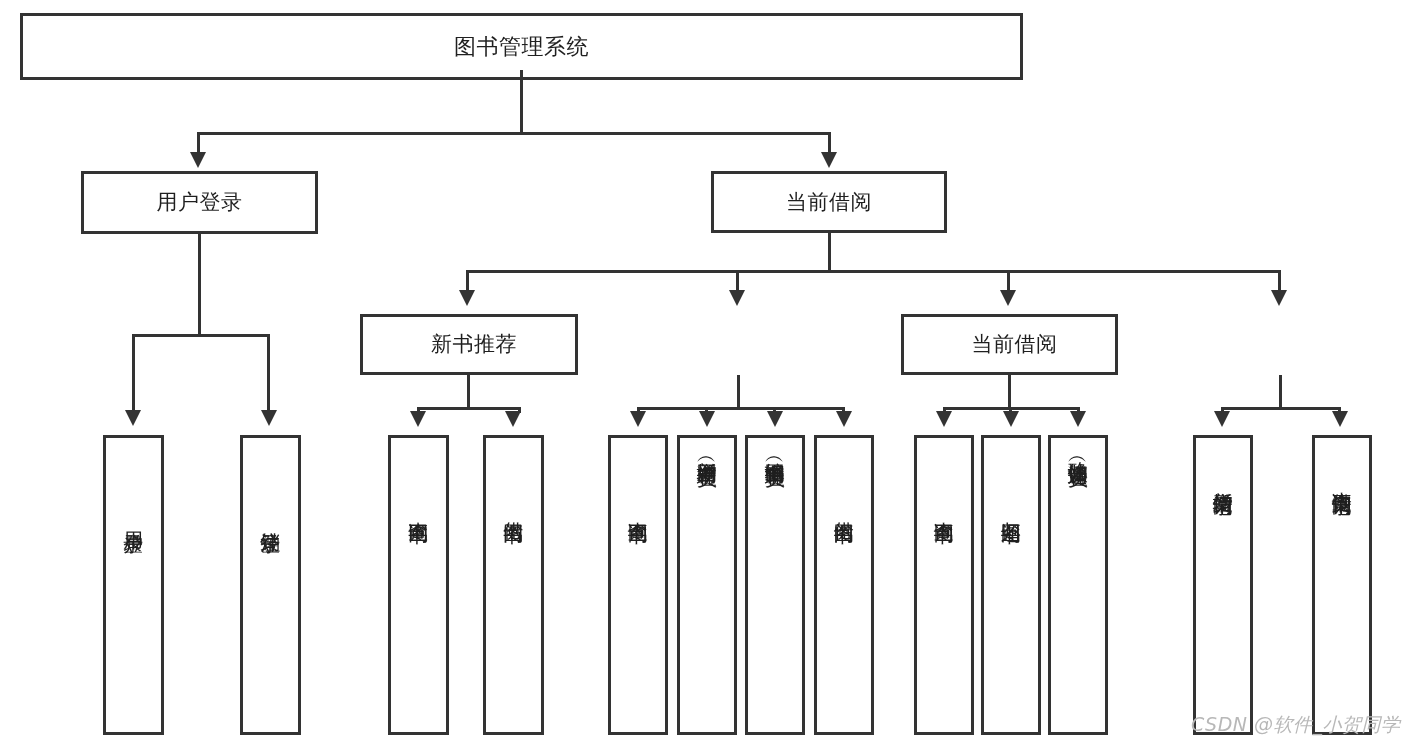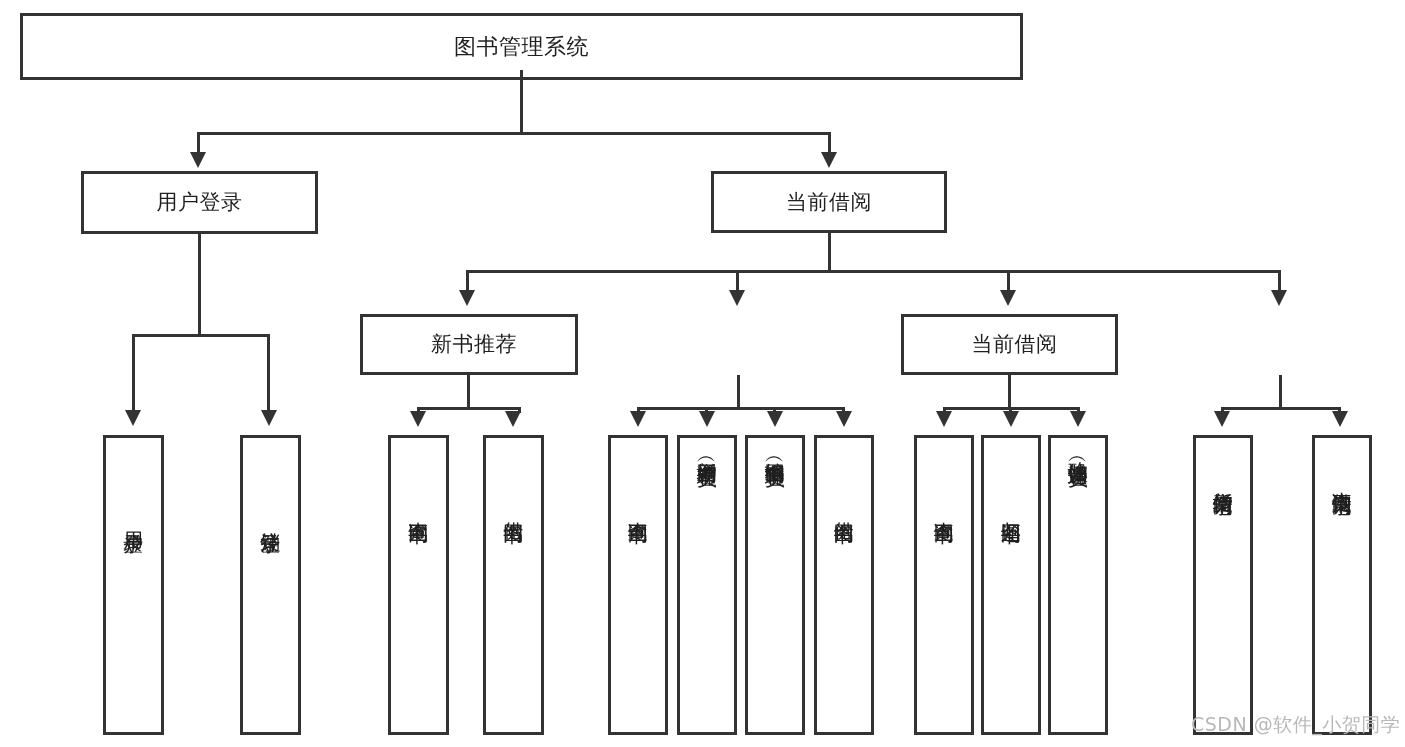--- a/index.html
+++ b/index.html
@@ -206,15 +206,15 @@
     <span class="node-label">确认归还（管理员）</span>
   </div>
 
   <div class="node leaf" style="left:1193px; top:435px; width:60px; height:300px; padding-top:38px;">
     <span class="node-label">新增借阅记录</span>
   </div>
   <div class="node leaf" style="left:1312px; top:435px; width:60px; height:300px; padding-top:38px;">
     <span class="node-label">查询借阅记录</span>
   </div>
 
-  <div class="watermark" style="left:1191px; top:712px;">CSDN @软件_小贺同学</div>
+  <div class="watermark" style="left:1191px; top:712px;font-style:italic;">CSDN @软件_小贺同学</div>
 
 </div>
 
 </body></html>

